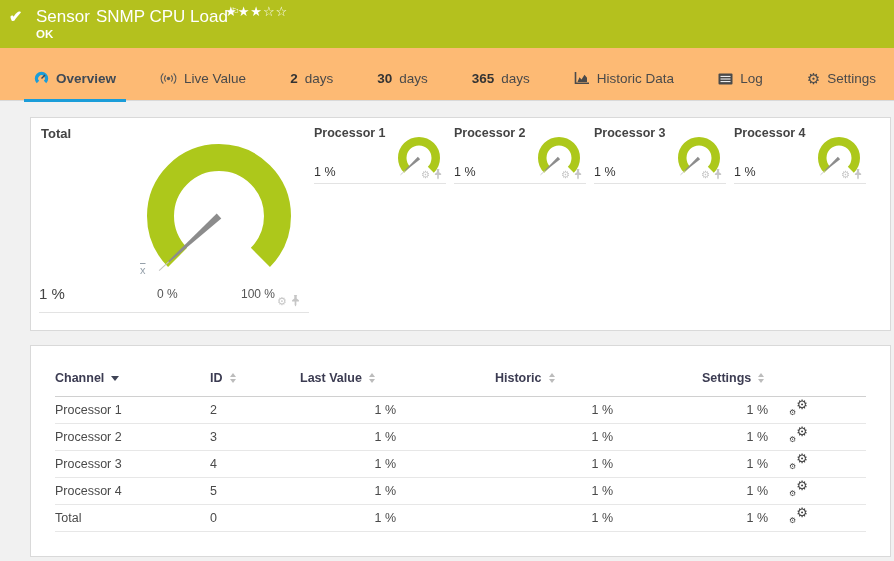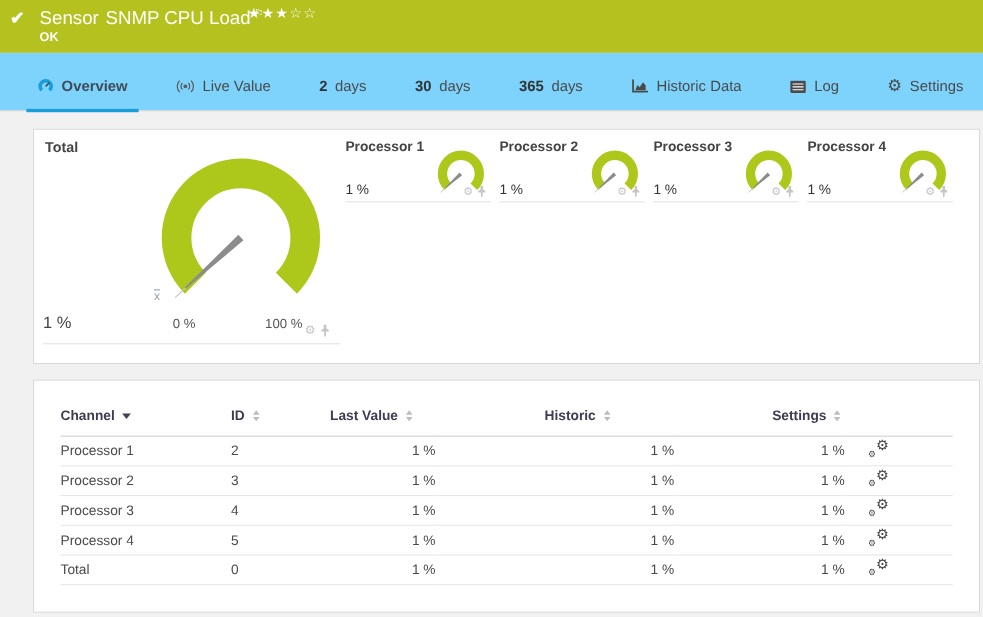--- a/index.html
+++ b/index.html
@@ -9,21 +9,21 @@
   
   .hdr { position:relative; height:48px; background:#b4c11e; color:#fff; }
   .hdr-check { position:absolute; left:9px; top:7px; font-size:16px; font-weight:bold; }
   .hdr-title { position:absolute; left:36px; top:6px; font-size:17px; white-space:nowrap; }
   .hdr-kind { margin-right:6px; }
   .hdr-flag { font-size:10px; vertical-align:super; margin-left:3px; }
   .hdr-stars { position:absolute; left:225px; top:4px; font-size:13px; letter-spacing:1px; }
   .hdr-status { position:absolute; left:36px; top:28px; font-size:11.5px; font-weight:bold; }
 
   
-  .tabbar { height:53px; background:#7dd3fc; border-bottom:1px solid #d9d9d9;
+  .tabbar { height:53px; background:#fdba74; border-bottom:1px solid #d9d9d9;
             display:flex; align-items:flex-end; justify-content:space-between;
             padding:0 8px 0 24px; }
   .tab { display:flex; align-items:center; gap:7px; padding:0 10px 13px 10px;
          border-bottom:3px solid transparent; margin-bottom:-2px; font-size:13.5px;
          color:#4a4a4a; cursor:pointer; white-space:nowrap; }
   .tab.active { border-bottom-color:#1b9dd9; }
   .tab.active .tab-label { font-weight:bold; color:#3f4a56; }
   .tab .num { font-weight:bold; color:#333; }
   .tab-icon { display:inline-flex; align-items:center; }
   .gear-glyph { font-size:15px; color:#4a4a4a; line-height:1; }

